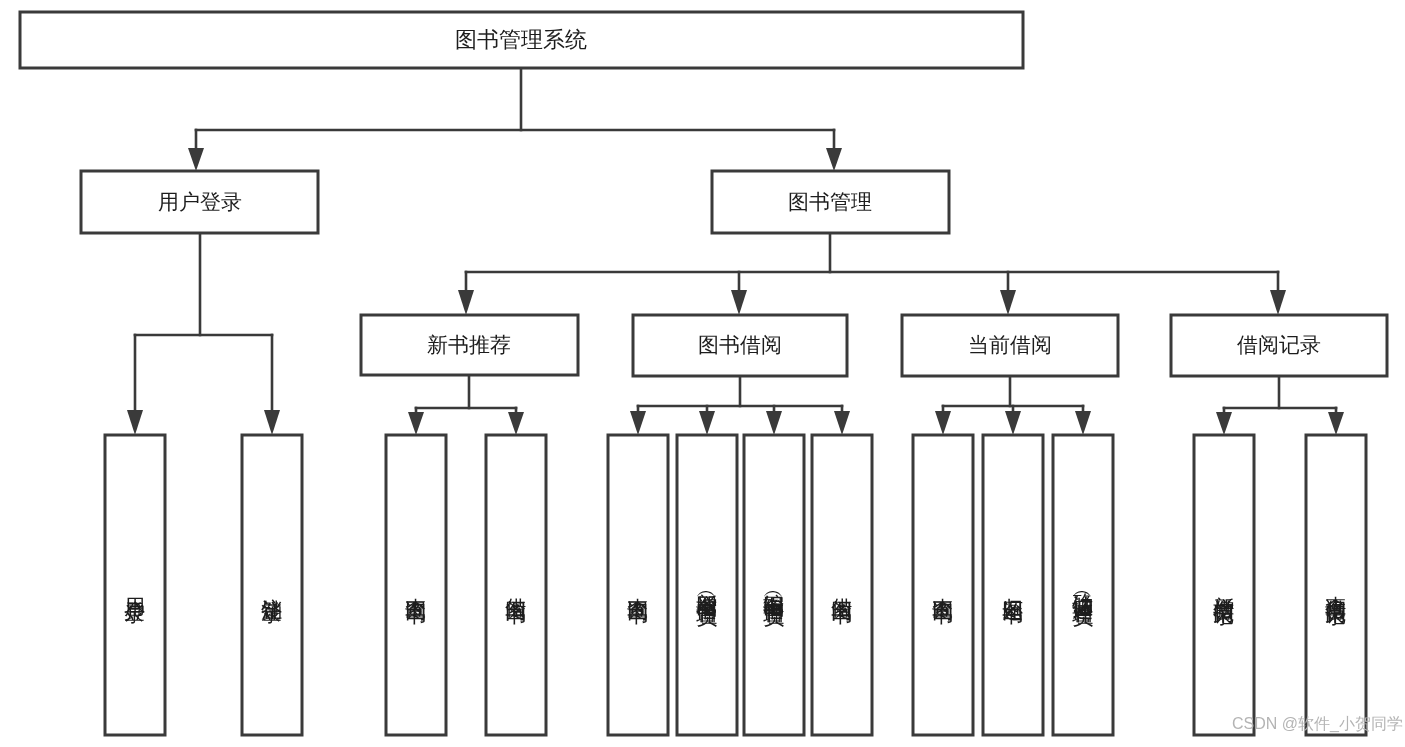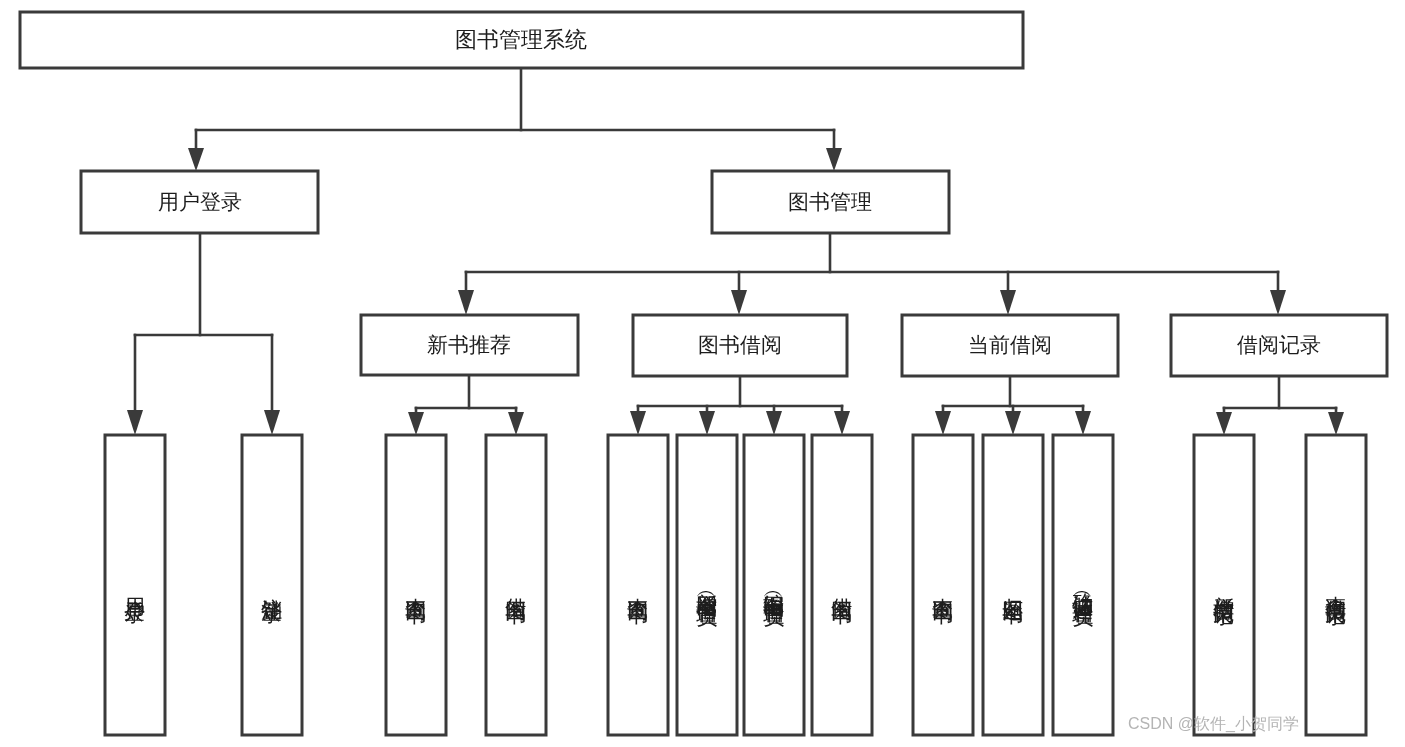--- a/index.html
+++ b/index.html
@@ -60,21 +60,21 @@
     font-family: "Liberation Sans", "DejaVu Sans", sans-serif;
     font-size: 21px;
     line-height: 1.22;
     letter-spacing: 2px;
     color: #1d1d1d;
     white-space: nowrap;
     pointer-events: none;
   }
   .watermark {
     position: absolute;
-    left: 1128px;
+    left: 1232px;
     top: 714px;
     font-family: "Liberation Sans", "DejaVu Sans", sans-serif;
     font-size: 16px;
     color: #b4b4b4;
     white-space: nowrap;
   }
 </style>
 </head>
 <body>
 

